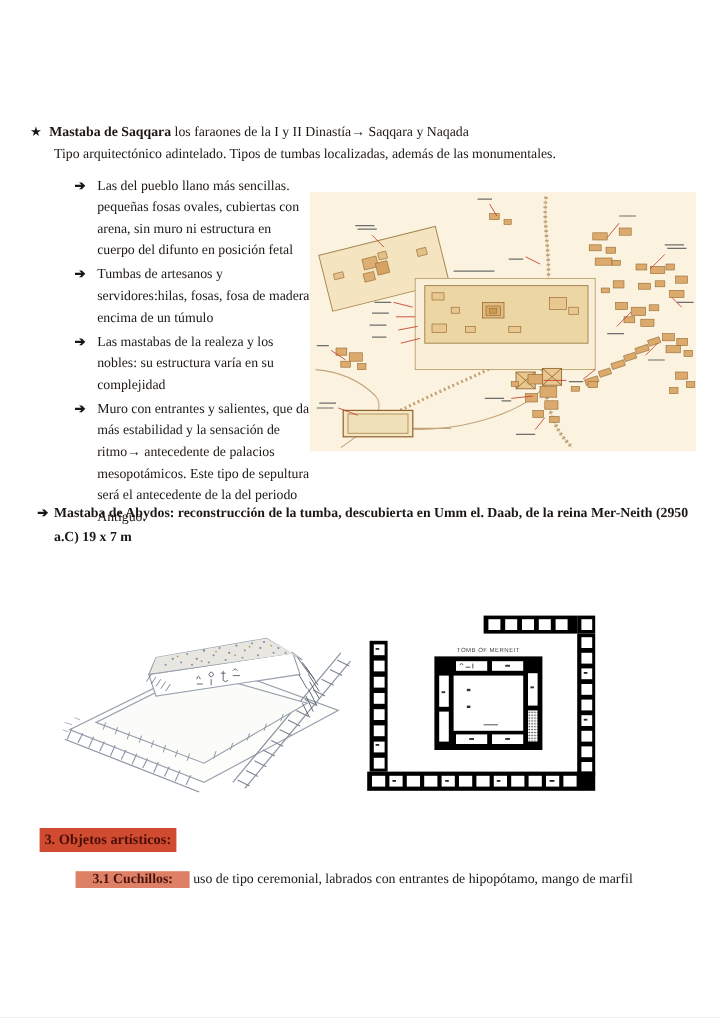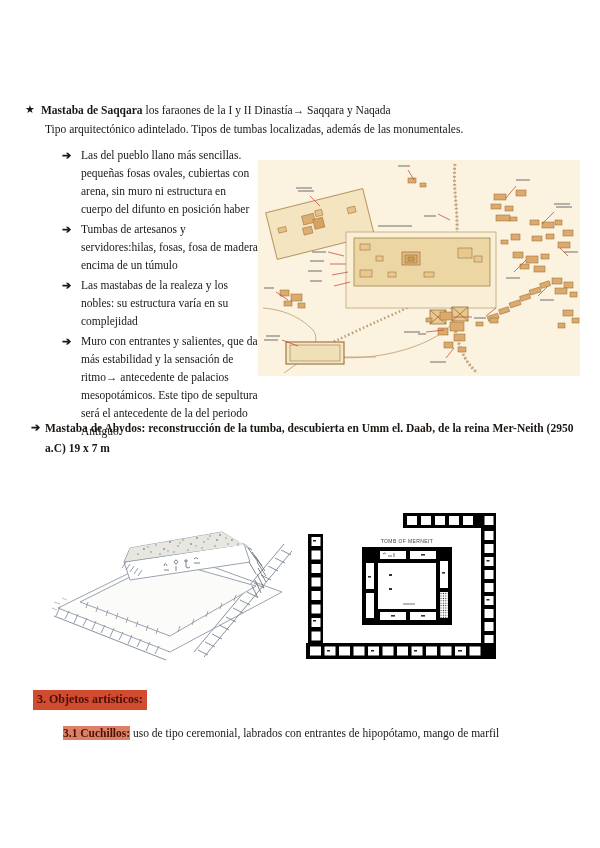--- a/index.html
+++ b/index.html
@@ -15,39 +15,39 @@
   .intro{line-height:19px;white-space:nowrap;}
   .bullets{width:198px;}
   .bullets .item{display:flex;line-height:18px;margin-bottom:2px;}
   .bullets .arrow{flex:0 0 19px;font-weight:700;font-size:11px;}
   .bullets .btxt{flex:1;}
   .s2title{width:540px;line-height:19.5px;}
   .s2body{width:540px;line-height:19.5px;}
   .s2arrow{font-weight:700;font-size:11px;}
   .hl-strong{display:inline-block;background:#d14b31;color:#4a0f07;font-weight:700;
     font-size:12px;padding:2px 4px 3px 4px;}
-  .hl-soft{display:inline;background:#dd8066;color:#4a130b;font-weight:700;padding:1px 0;}
+  .hl-soft{display:inline;background:#dd8066;color:#4a130b;font-weight:700;padding:1px 14px;}
   .subline{white-space:nowrap;}
   svg{display:block;}
 </style>
 </head>
 <body>
 
 <div class="page">
 
   <span class="abs star" style="left:25px;top:103px;">★</span>
   <div class="abs h1line" style="left:41px;top:101px;">
     <span class="b">Mastaba de Saqqara</span><span> los faraones de la I y II Dinastía→ Saqqara y Naqada</span>
   </div>
   <div class="abs intro" style="left:45px;top:120px;">Tipo arquitectónico adintelado. Tipos de tumbas localizadas, además de las monumentales.</div>
 
   <div class="abs bullets" style="left:62px;top:146px;">
     <div class="item">
       <span class="arrow">➔</span>
-      <span class="btxt">Las del pueblo llano más sencillas. pequeñas fosas ovales, cubiertas con arena, sin muro ni estructura en cuerpo del difunto en posición haber</span>
+      <span class="btxt">Las del pueblo llano más sencillas. pequeñas fosas ovales, cubiertas con arena, sin muro ni estructura en cuerpo del difunto en posición fetal</span>
     </div>
     <div class="item">
       <span class="arrow">➔</span>
       <span class="btxt">Tumbas de artesanos y servidores:hilas, fosas, fosa de madera encima de un túmulo</span>
     </div>
     <div class="item">
       <span class="arrow">➔</span>
       <span class="btxt">Las mastabas de la realeza y los nobles: su estructura varía en su complejidad</span>
     </div>
     <div class="item">

